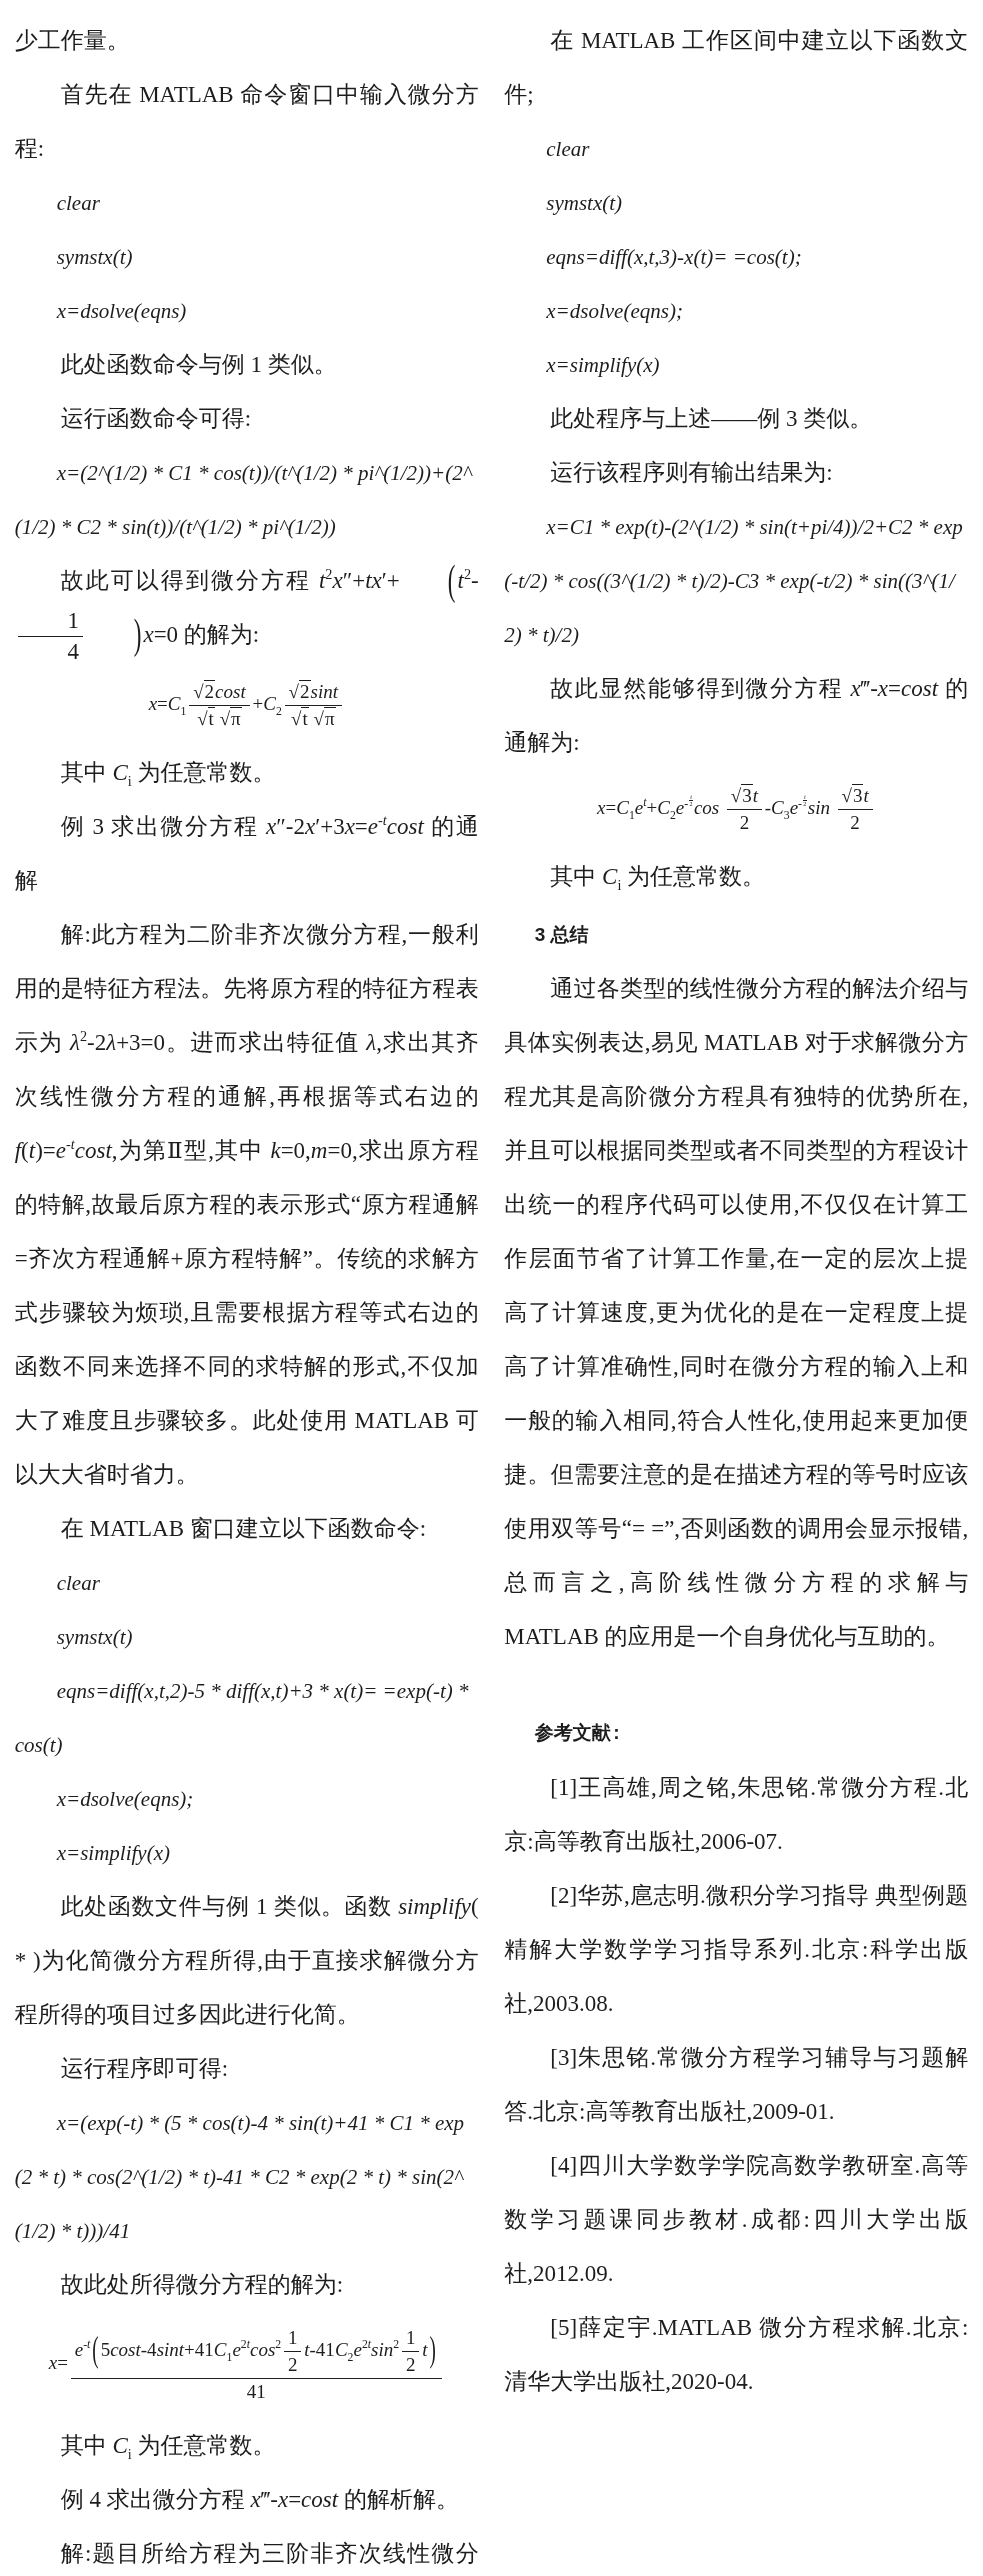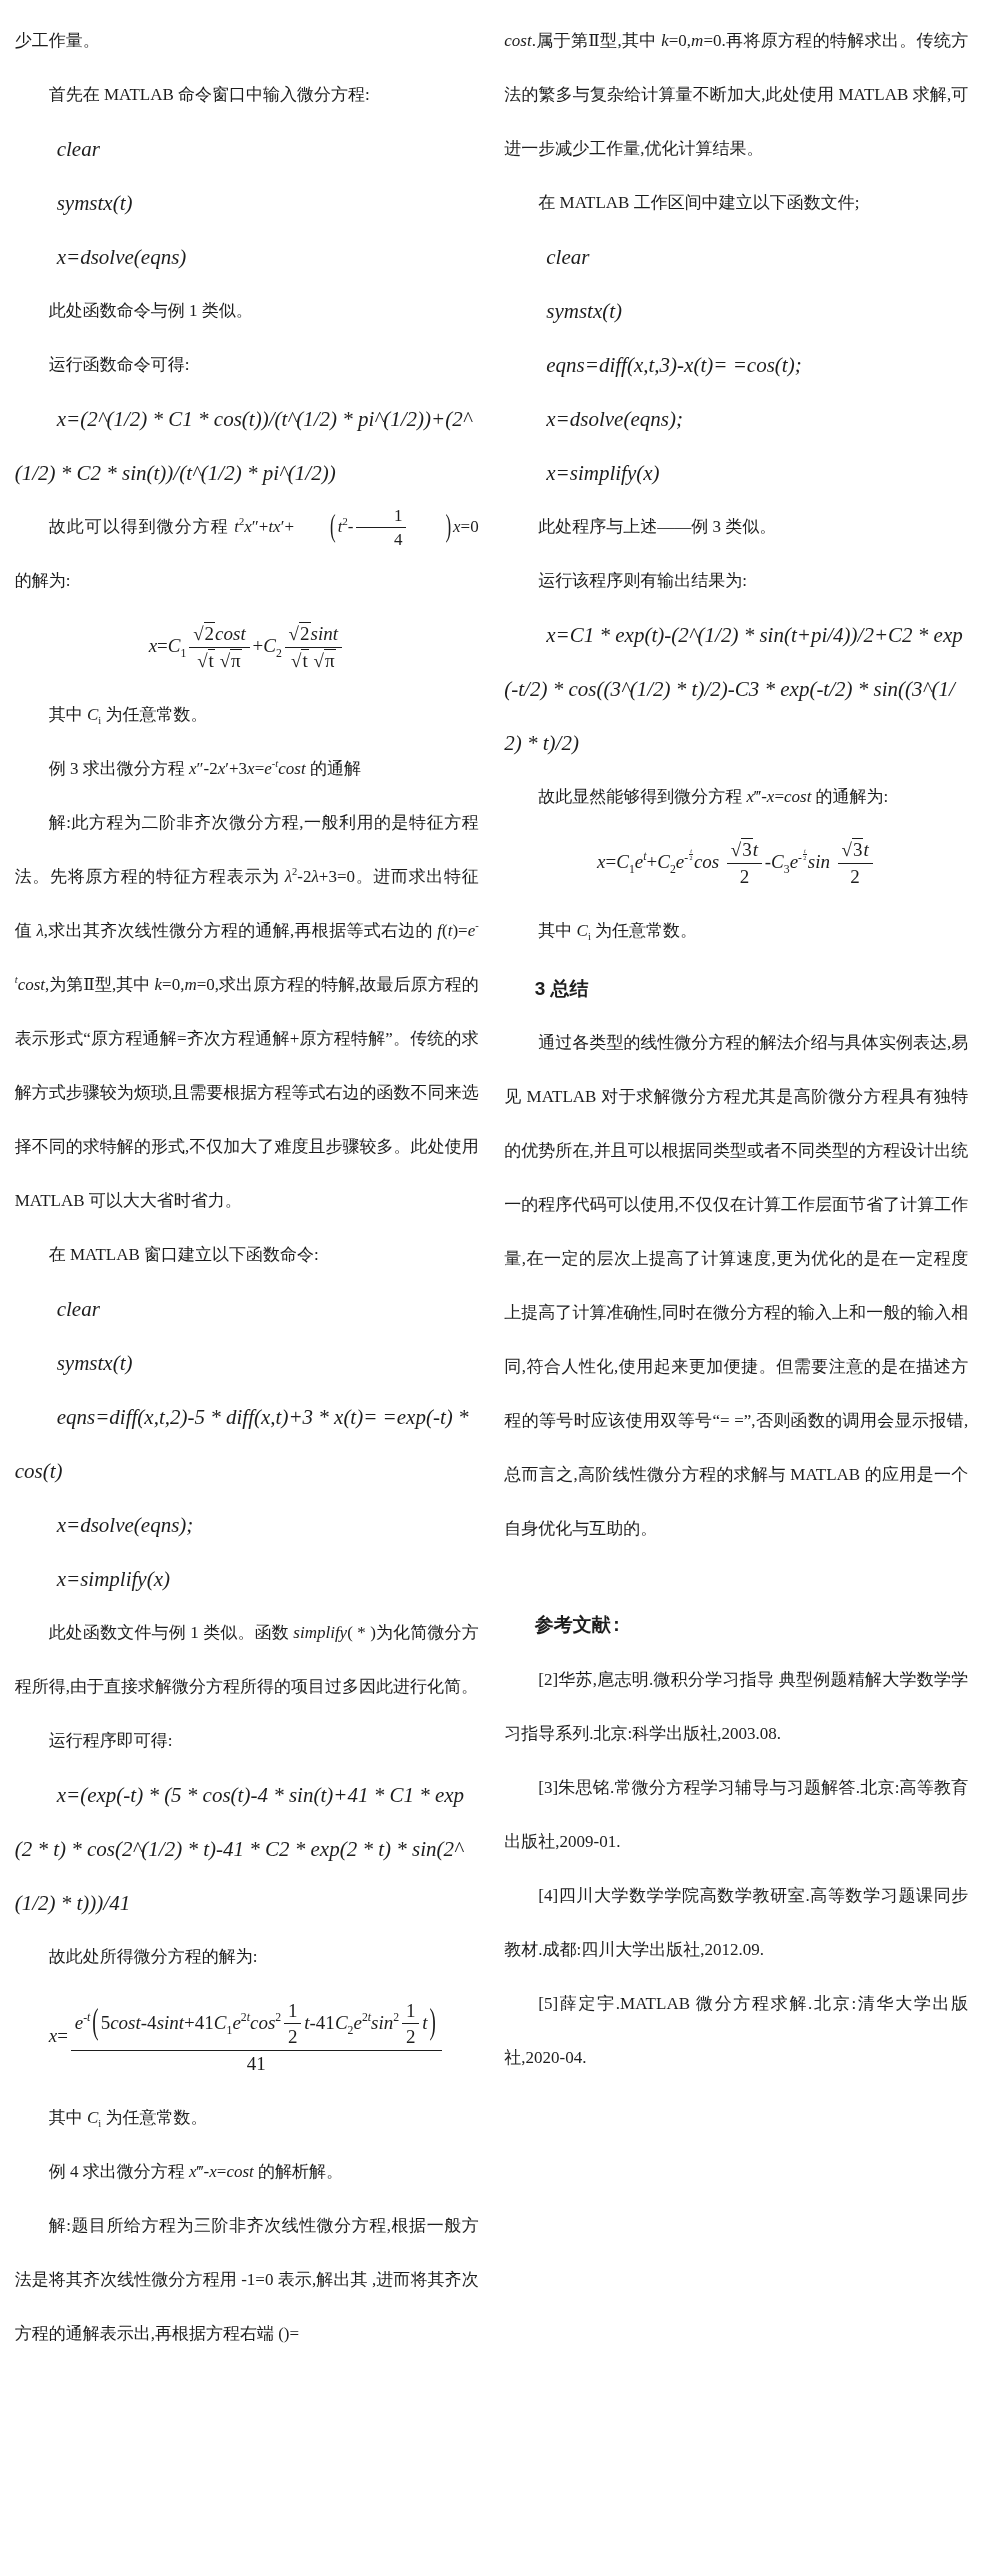--- a/index.html
+++ b/index.html
@@ -4,21 +4,21 @@
 <style>
   html,body{margin:0;padding:0;}
   body{
     width:983px;height:2576px;overflow:hidden;
     background:#ffffff;color:#1d1d1d;
     font-family:"Liberation Serif","DejaVu Serif",serif;
   }
   .page{display:flex;gap:25.6px;padding:13.8px 9.8px 0 14.7px;box-sizing:border-box;width:983px;}
   .col{width:464px;box-sizing:border-box;}
   .blk{margin:0;}
-  .p{font-size:17px;line-height:54px;text-align:justify;}
+  .p{font-size:23px;line-height:54px;text-align:justify;}
   .p.indent{text-indent:2em;}
   .code{
     font-size:21px;line-height:54px;font-style:italic;
     text-indent:2em;text-align:left;word-break:break-all;
   }
   .formula{
     font-size:19px;text-align:center;line-height:1.35;
     margin:15.7px 0;font-style:normal;
   }
   .heading{
@@ -66,35 +66,35 @@
       <p class="blk p indent">此处函数文件与例 1 类似。函数 <i>simplify</i>( * )为化简微分方程所得,由于直接求解微分方程所得的项目过多因此进行化简。</p>
       <p class="blk p indent">运行程序即可得:</p>
       <p class="blk code">x=(exp(-t) * (5 * cos(t)-4 * sin(t)+41 * C1 * exp(2 * t) * cos(2^(1/2) * t)-41 * C2 * exp(2 * t) * sin(2^(1/2) * t)))/41</p>
       <p class="blk p indent">故此处所得微分方程的解为:</p>
       <div class="blk formula"><i>x</i>=<span class="frac"><span class="num"><i>e</i><sup>-<i>t</i></sup><span class="bp">(</span>5<i>cost</i>-4<i>sint</i>+41<i>C</i><sub>1</sub><i>e</i><sup>2<i>t</i></sup><i>cos</i><sup>2</sup><span class="frac"><span class="num">1</span><span class="den">2</span></span><i>t</i>-41<i>C</i><sub>2</sub><i>e</i><sup>2<i>t</i></sup><i>sin</i><sup>2</sup><span class="frac"><span class="num">1</span><span class="den">2</span></span><i>t</i><span class="bp">)</span></span><span class="den">41</span></span></div>
       <p class="blk p indent">其中 <i>C</i><sub>i</sub> 为任意常数。</p>
       <p class="blk p indent">例 4  求出微分方程 <i>x</i>‴-<i>x</i>=<i>cost</i> 的解析解。</p>
       <p class="blk p indent">解:题目所给方程为三阶非齐次线性微分方程,根据一般方法是将其齐次线性微分方程用 -1=0 表示,解出其 ,进而将其齐次方程的通解表示出,再根据方程右端 ()=</p>
     </div>
   <div class="col">
-      <p class="blk p"><i>cost</i>.属于第Ⅱ型,其中 <i>k</i>=0,<i>m</i>=0.再将原方程的特解求出。传统方法的繁多与复杂给计算量不断加大,此处使用 MATLAB 求解,可进一步减少工作量,优化计算结果。</p>
       <p class="blk p indent">在 MATLAB 工作区间中建立以下函数文件;</p>
       <p class="blk code">clear</p>
       <p class="blk code">symstx(t)</p>
       <p class="blk code">eqns=diff(x,t,3)-x(t)= =cos(t);</p>
       <p class="blk code">x=dsolve(eqns);</p>
       <p class="blk code">x=simplify(x)</p>
       <p class="blk p indent">此处程序与上述——例 3 类似。</p>
       <p class="blk p indent">运行该程序则有输出结果为:</p>
       <p class="blk code">x=C1 * exp(t)-(2^(1/2) * sin(t+pi/4))/2+C2 * exp(-t/2) * cos((3^(1/2) * t)/2)-C3 * exp(-t/2) * sin((3^(1/2) * t)/2)</p>
       <p class="blk p indent">故此显然能够得到微分方程 <i>x</i>‴-<i>x</i>=<i>cost</i> 的通解为:</p>
       <div class="blk formula"><i>x</i>=<i>C</i><sub>1</sub><i>e</i><sup><i>t</i></sup>+<i>C</i><sub>2</sub><i>e</i><sup>-<span class="sfrac"><span class="num"><i>t</i></span><span class="den">2</span></span></sup><i>cos</i> <span class="frac"><span class="num"><span class="rad">√</span><span class="radc">3</span><i>t</i></span><span class="den">2</span></span>-<i>C</i><sub>3</sub><i>e</i><sup>-<span class="sfrac"><span class="num"><i>t</i></span><span class="den">2</span></span></sup><i>sin</i> <span class="frac"><span class="num"><span class="rad">√</span><span class="radc">3</span><i>t</i></span><span class="den">2</span></span></div>
       <p class="blk p indent">其中 <i>C</i><sub>i</sub> 为任意常数。</p>
       <p class="blk heading">3 总结</p>
       <p class="blk p indent">通过各类型的线性微分方程的解法介绍与具体实例表达,易见 MATLAB 对于求解微分方程尤其是高阶微分方程具有独特的优势所在,并且可以根据同类型或者不同类型的方程设计出统一的程序代码可以使用,不仅仅在计算工作层面节省了计算工作量,在一定的层次上提高了计算速度,更为优化的是在一定程度上提高了计算准确性,同时在微分方程的输入上和一般的输入相同,符合人性化,使用起来更加便捷。但需要注意的是在描述方程的等号时应该使用双等号“= =”,否则函数的调用会显示报错,总而言之,高阶线性微分方程的求解与 MATLAB 的应用是一个自身优化与互助的。</p>
       <p class="blk heading refs">参考文献:</p>
+      <p class="blk p indent">[1]王高雄,周之铭,朱思铭.常微分方程.北京:高等教育出版社,2006-07.</p>
       <p class="blk p indent">[2]华苏,扈志明.微积分学习指导 典型例题精解大学数学学习指导系列.北京:科学出版社,2003.08.</p>
       <p class="blk p indent">[3]朱思铭.常微分方程学习辅导与习题解答.北京:高等教育出版社,2009-01.</p>
       <p class="blk p indent">[4]四川大学数学学院高数学教研室.高等数学习题课同步教材.成都:四川大学出版社,2012.09.</p>
       <p class="blk p indent">[5]薛定宇.MATLAB 微分方程求解.北京:清华大学出版社,2020-04.</p>
     </div>
 </div>
 
 
 </body></html>

